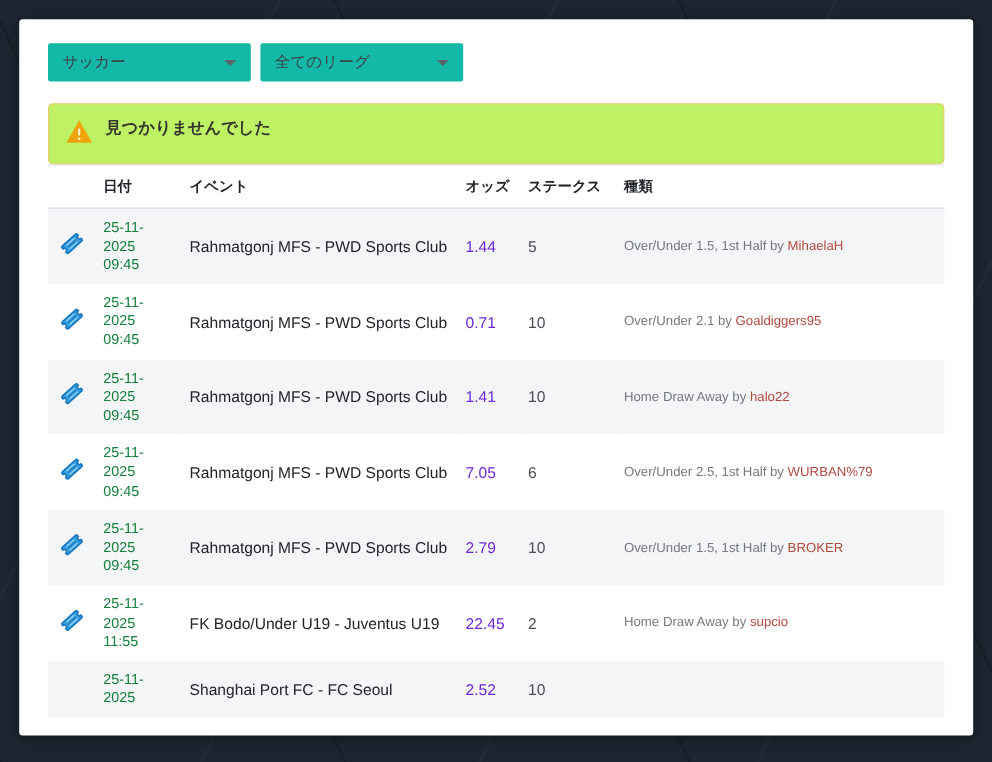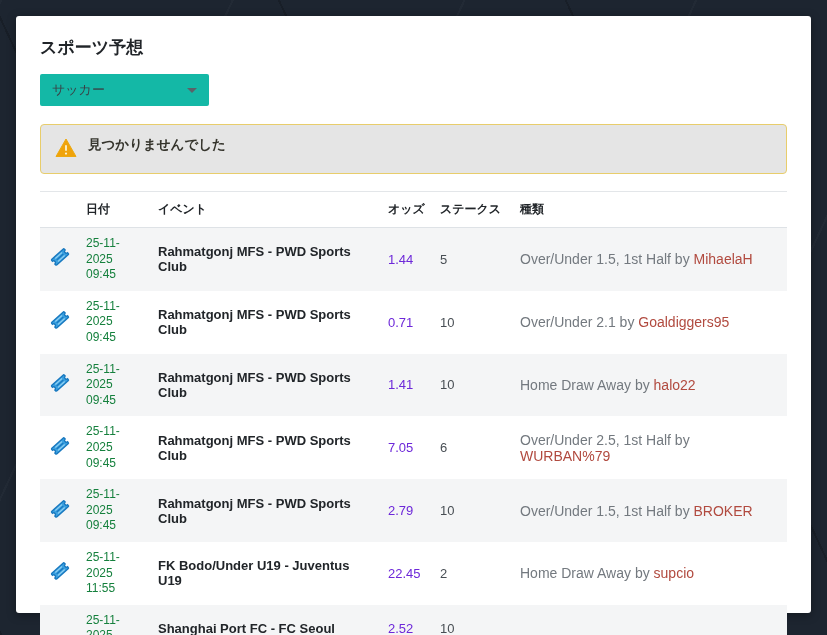--- a/index.html
+++ b/index.html
@@ -38,27 +38,26 @@
     color: #3a3f44;
     cursor: pointer;
   }
   .caret {
     width: 0; height: 0;
     border-left: 5px solid transparent;
     border-right: 5px solid transparent;
     border-top: 5px solid #5a6268;
   }
   .alert {
-    background: #e5e5e5;
+    background: #bef264;
     border: 1px solid #e8cd6b;
     border-radius: 4px;
     padding: 11px 14px;
     display: flex;
     gap: 11px;
-    margin-bottom: 17px;
   }
   .alert-icon { flex: 0 0 auto; padding-top: 2px; }
   .alert-title { font-size: 13.5px; font-weight: bold; color: #35342c; margin-bottom: 4px; }
   .alert-message { font-size: 13px; color: #6d7076; }
   table { width: 100%; border-collapse: collapse; }
   thead th {
     font-size: 12px;
     font-weight: bold;
     color: #212529;
     text-align: left;
@@ -67,36 +66,39 @@
     border-bottom: 1px solid #dee2e6;
     white-space: nowrap;
     margin-left: 44px;
   }
   tbody tr:nth-child(odd) { background: #f4f5f6; }
   tbody tr:nth-child(even) { background: #ffffff; }
   tbody td { padding: 8px 6px; vertical-align: middle; height: 46px; }
   .cell-icon { width: 40px; text-align: center; }
   .ticket-icon { display: inline-block; width: 20px; height: 20px; }
   .cell-date { width: 72px; font-size: 12px; color: #15803d; line-height: 1.3; }
-  .cell-event { width: 230px; font-size: 13px; font-weight: bold; color: #212529; }
+  .cell-event { width: 230px; font-size: 13px; font-weight: normal; color: #212529; }
   .cell-odds { width: 52px; font-size: 13px; color: #6d28d9; }
   .cell-stakes { width: 80px; font-size: 13px; color: #484e54; }
-  .cell-type { font-size: 14px; color: #73797f; }
+  .cell-type { font-size: 11px; color: #73797f; }
   .cell-type a { color: #b14a3f; text-decoration: none; cursor: pointer; }
 </style>
 </head>
 <body>
 
 <div class="card">
 
-  <div class="page-title">スポーツ予想</div>
 
   <div class="filters">
     <div class="select">
       <span>サッカー</span>
+      <span class="caret"></span>
+    </div>
+    <div class="select">
+      <span>全てのリーグ</span>
       <span class="caret"></span>
     </div>
   </div>
 
   <div class="alert">
     <span class="alert-icon">
       <svg width="22" height="20" viewBox="0 0 22 20">
         <path d="M11 1 L21 18.5 L1 18.5 Z" fill="#f0a30a" stroke="#eda90f" stroke-width="1" stroke-linejoin="round"></path>
         <rect x="10.1" y="7" width="1.8" height="6" rx="0.9" fill="#fcf4d2"></rect>
         <circle cx="11" cy="15.6" r="1.1" fill="#fcf4d2"></circle>

